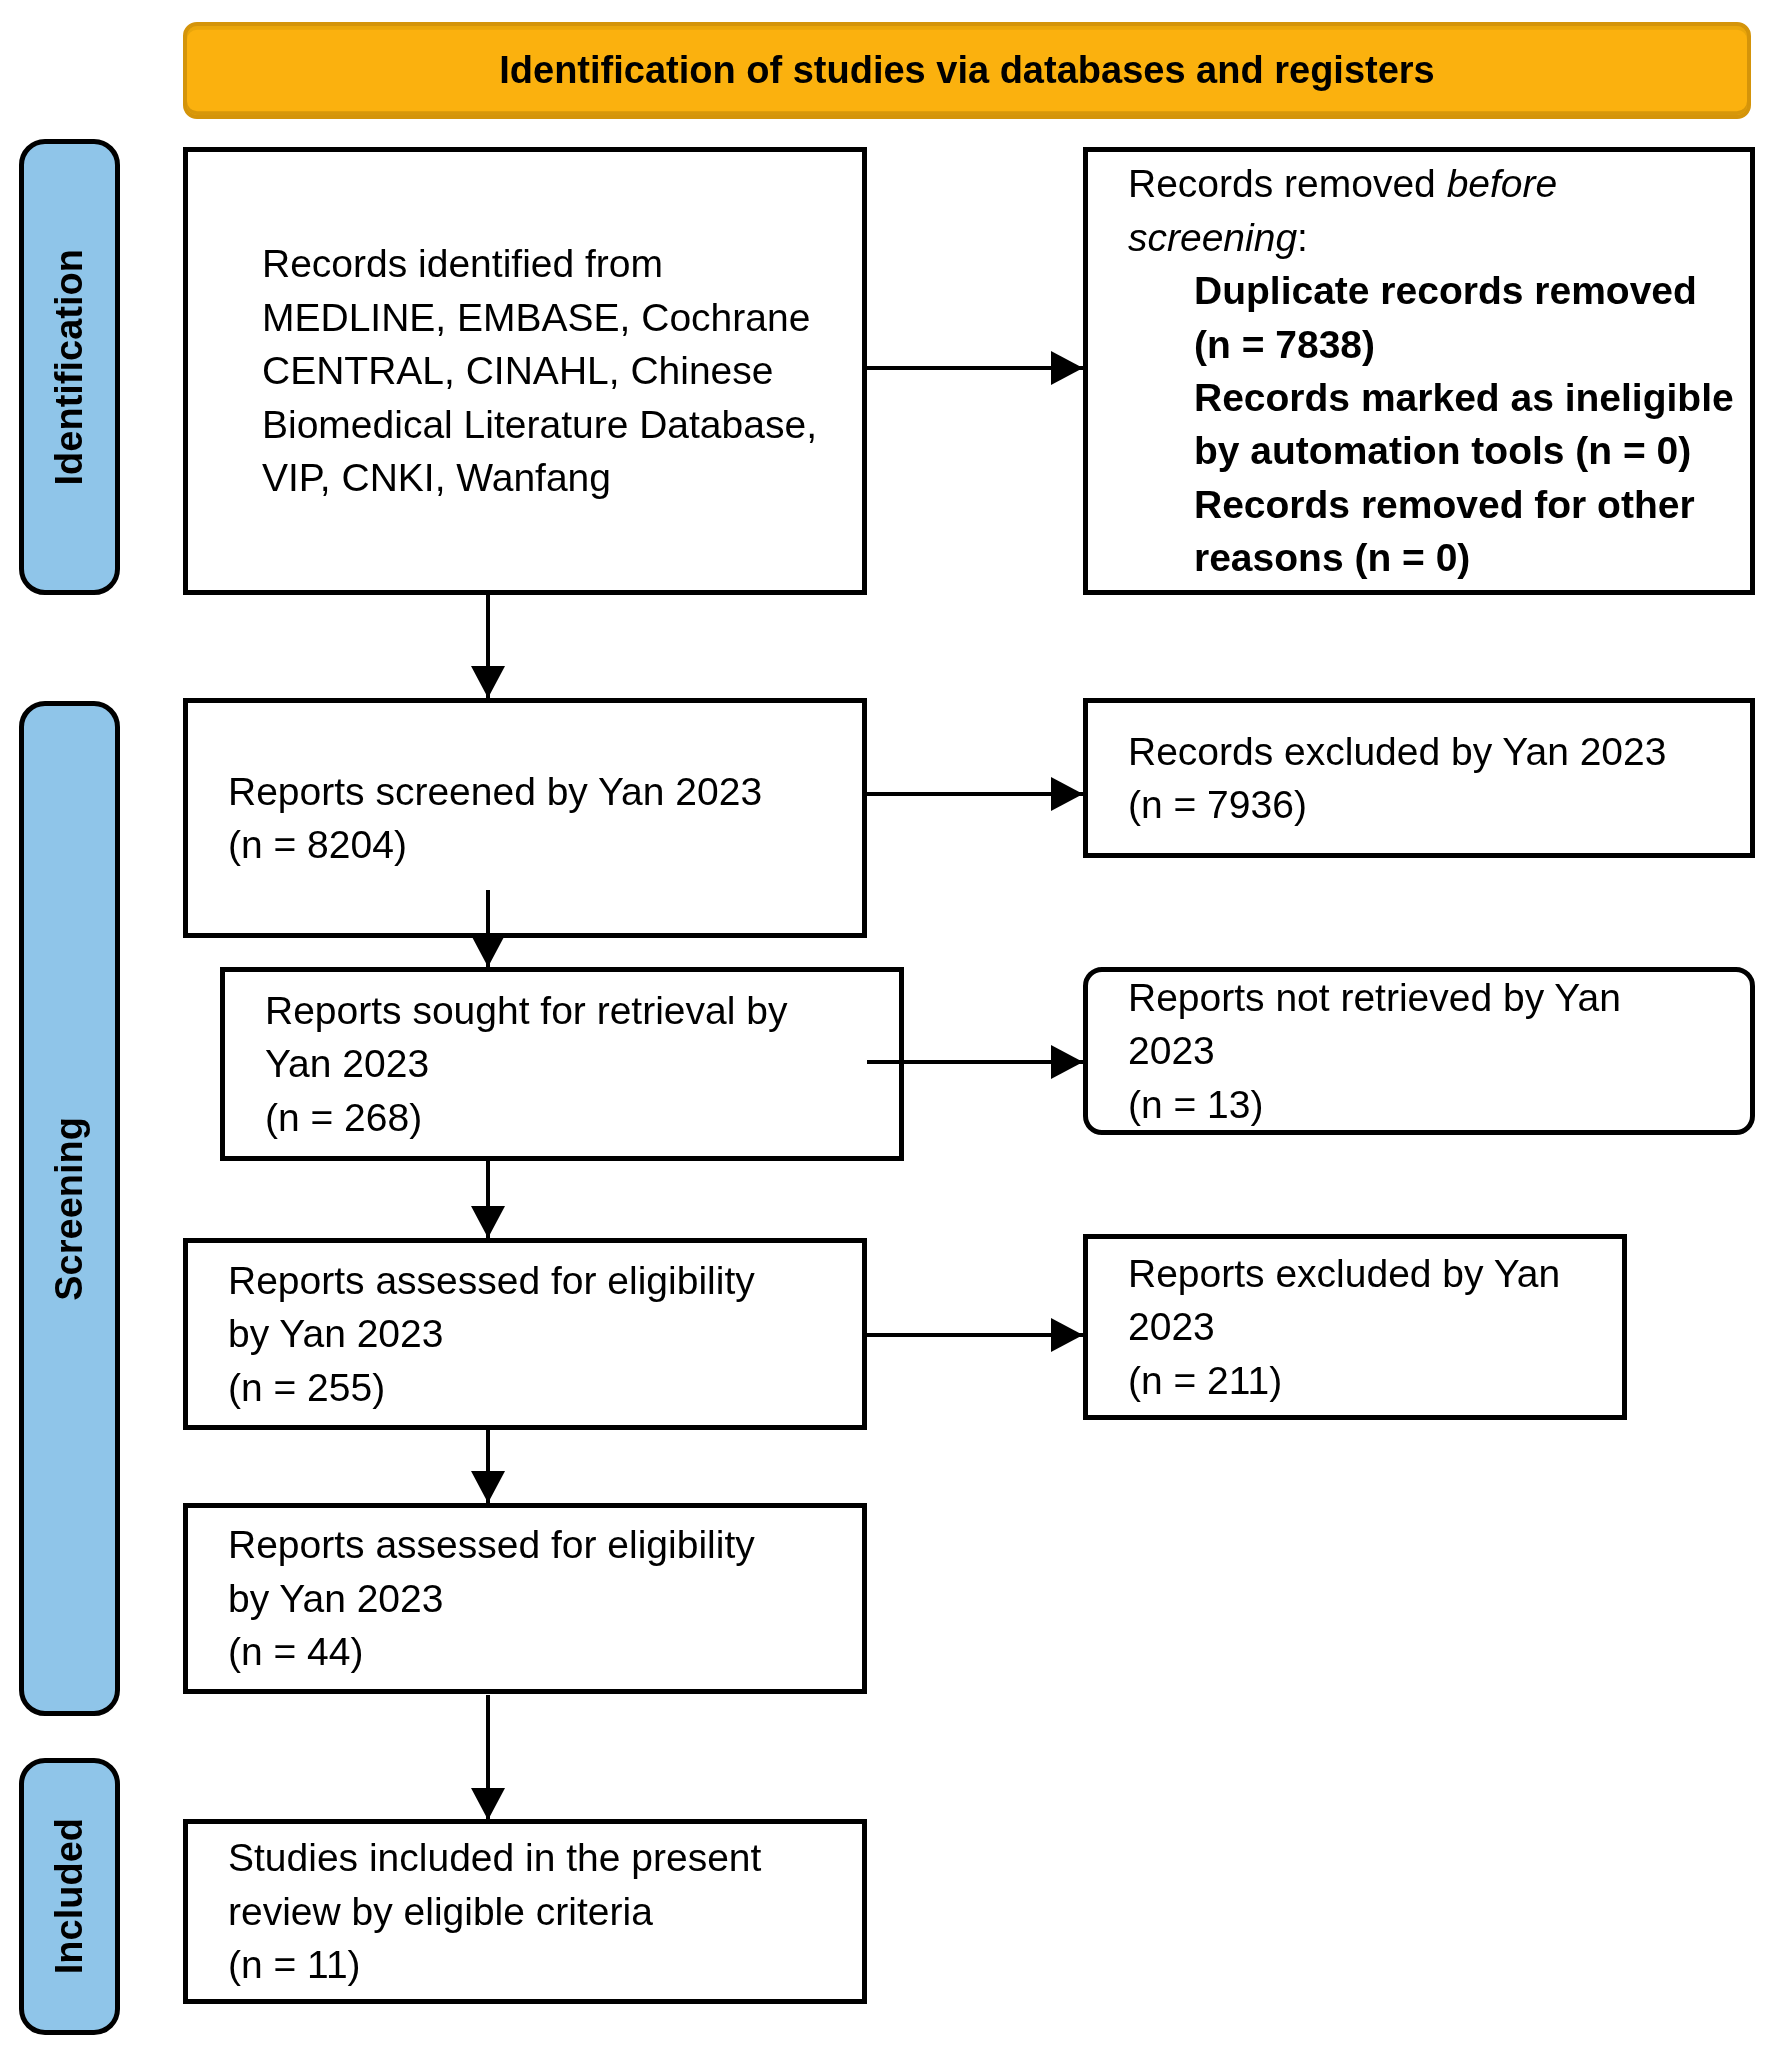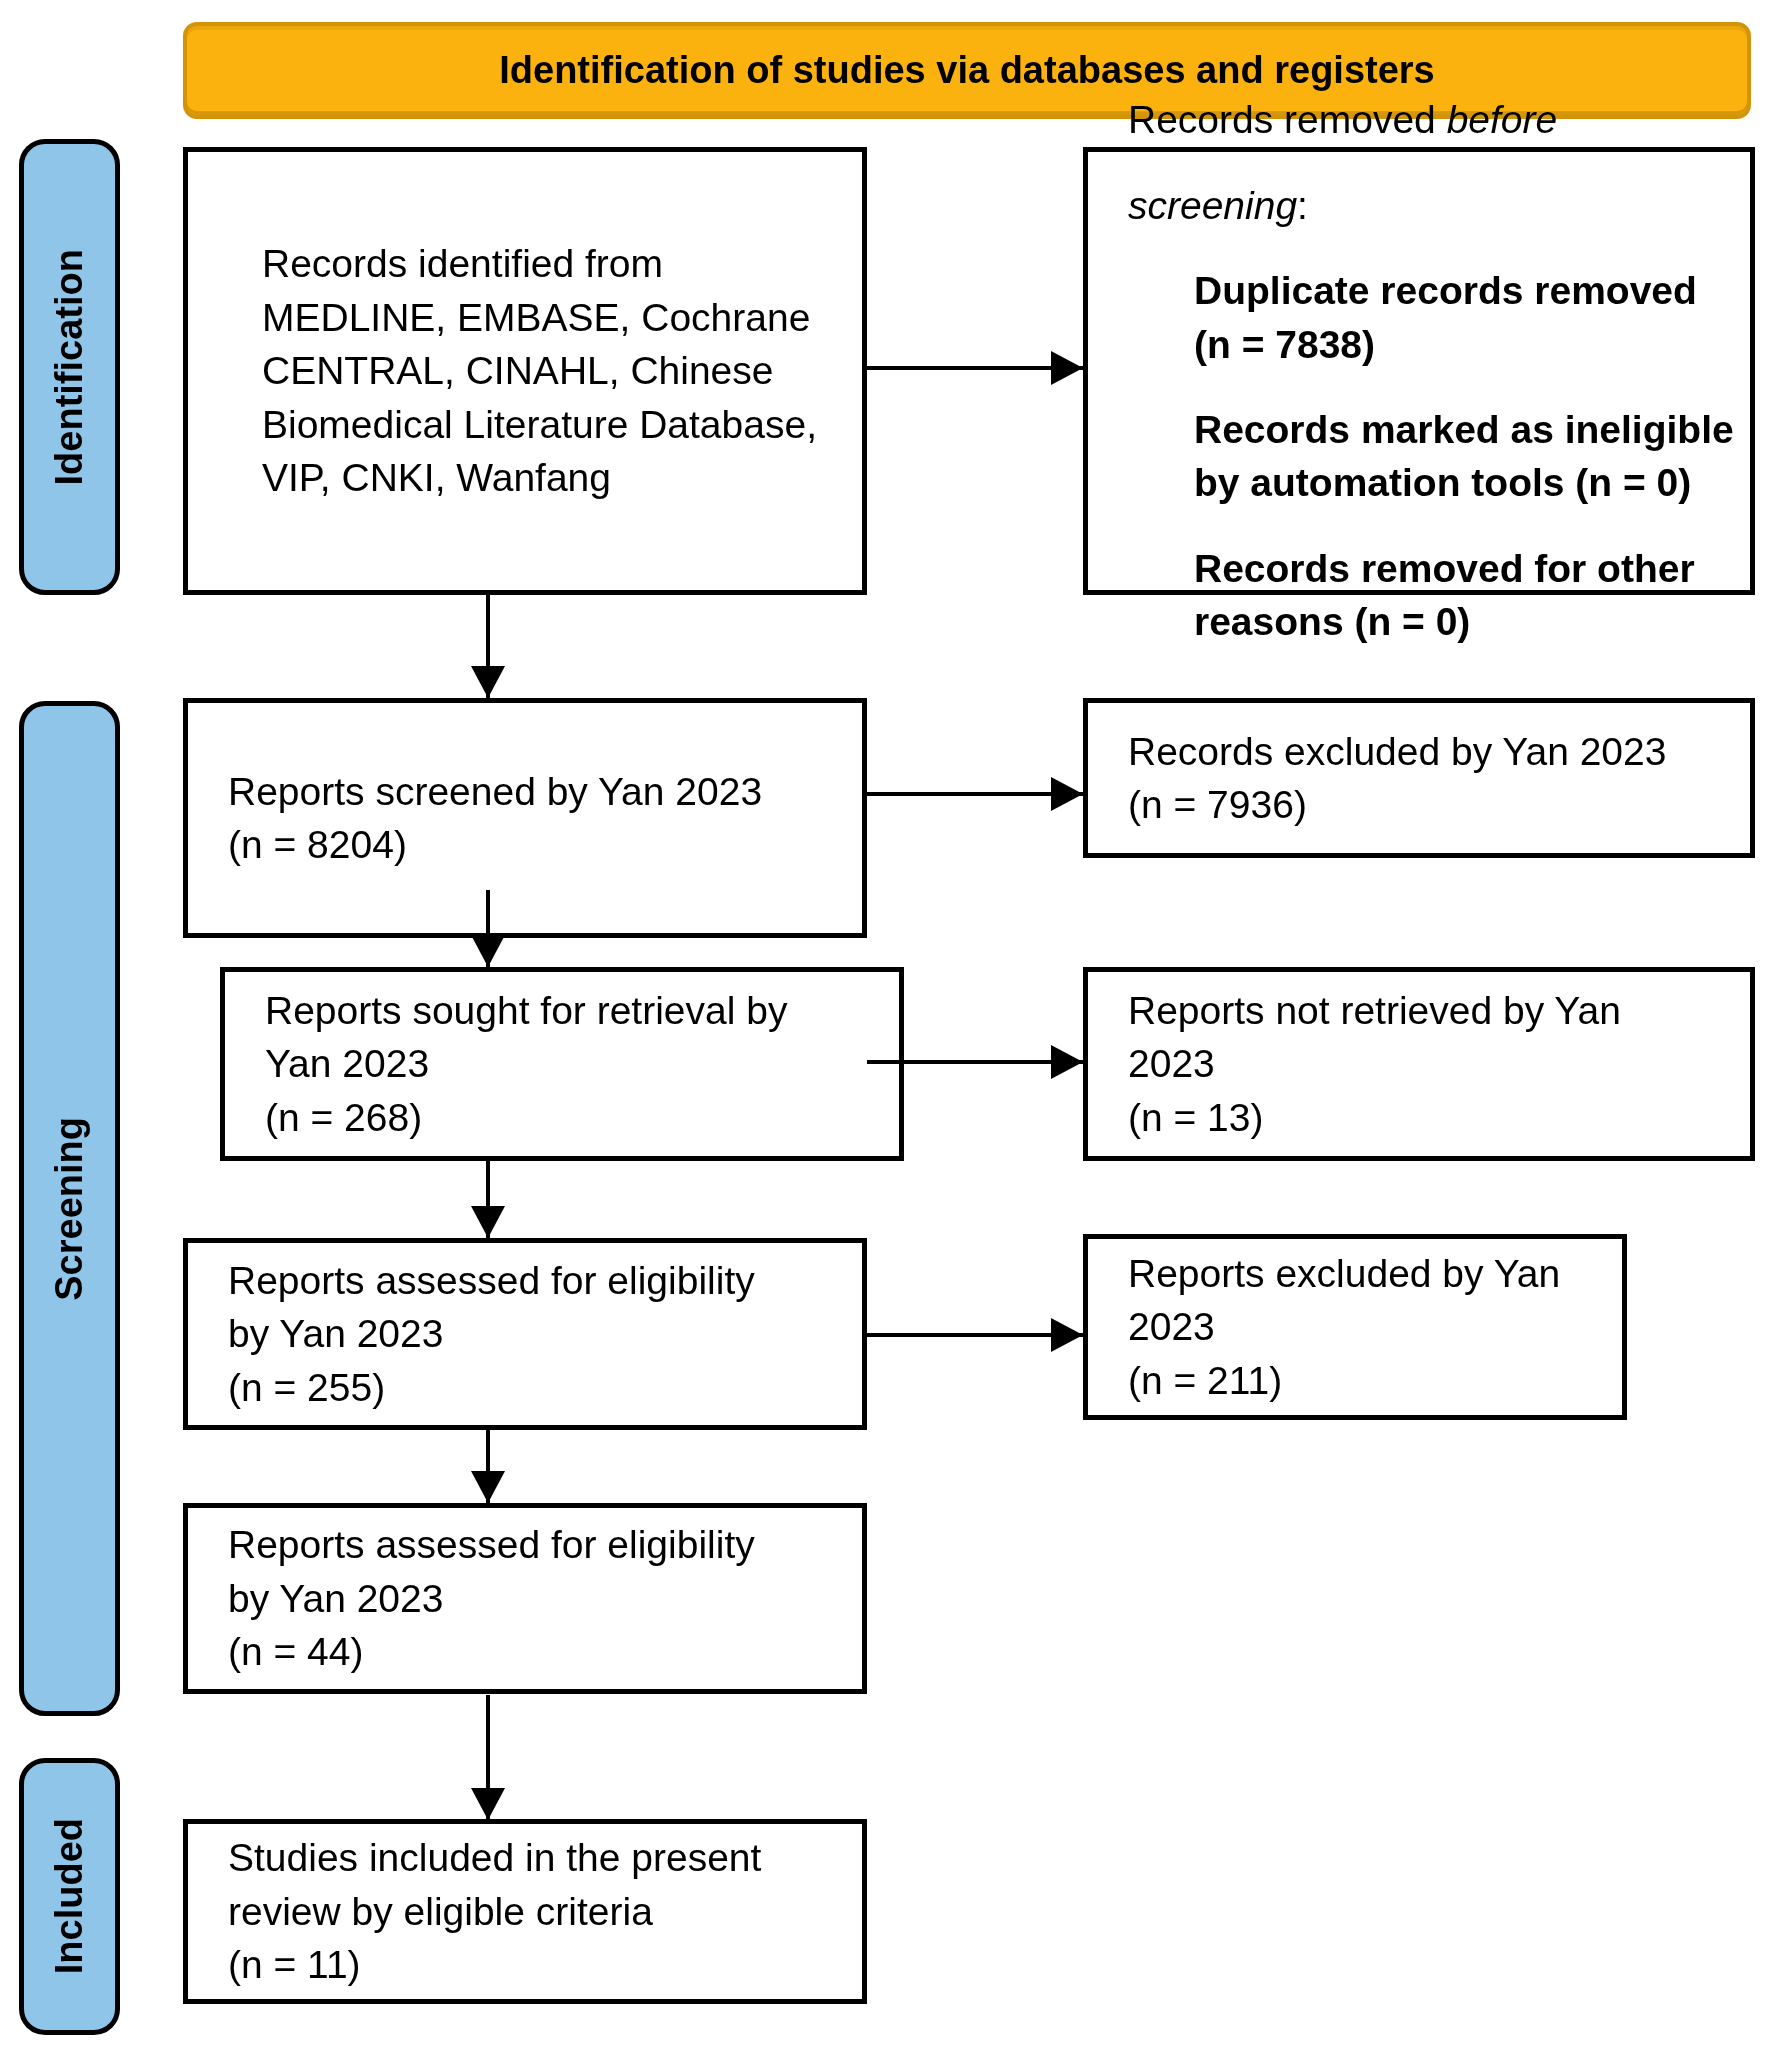--- a/index.html
+++ b/index.html
@@ -63,30 +63,29 @@
     position: absolute;
     box-sizing: border-box;
     background: #fff;
     border: 5.1px solid #000;
     display: flex;
     flex-direction: column;
     justify-content: center;
     padding: 7.3px 11px 7.3px 40px;
     font-size: 39px;
     line-height: 1.37;
-    gap: 32px;
   }
   .multiline { white-space: pre-line; }
 
   .box-records-identified { left: 183px;  top: 147px;  width: 684px; height: 448px; align-items: center; }
   .box-records-removed    { left: 1083px; top: 147px;  width: 672px; height: 448px; }
   .box-reports-screened   { left: 183px;  top: 698px;  width: 684px; height: 240px; }
   .box-records-excluded   { left: 1083px; top: 698px;  width: 672px; height: 160px; }
   .box-reports-sought     { left: 183px;  top: 967px; width: 684px; height: 194px; margin-left: 37px; }
-  .box-not-retrieved      { left: 1083px; top: 967px; width: 672px; height: 194px; }
+  .box-not-retrieved      { left: 1083px; top: 967px; width: 672px; height: 168px; border-radius: 19px; }
   .box-reports-assessed   { left: 183px;  top: 1238px; width: 684px; height: 192px; }
   .box-reports-excluded   { left: 1083px; top: 1234px; width: 544px; height: 186px; }
   .box-reports-assessed-2 { left: 183px;  top: 1503px; width: 684px; height: 191px; }
   .box-studies-included   { left: 183px;  top: 1819px; width: 684px; height: 185px; padding-left: 40px; }
 
   .indent { padding-left: 66px; font-weight: bold; }
 
   
   .varrow {
     position: absolute;

